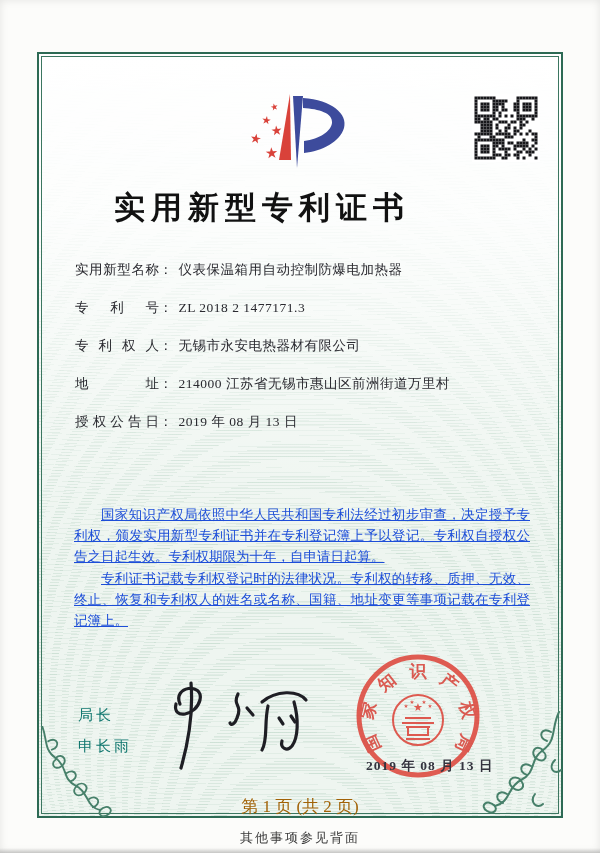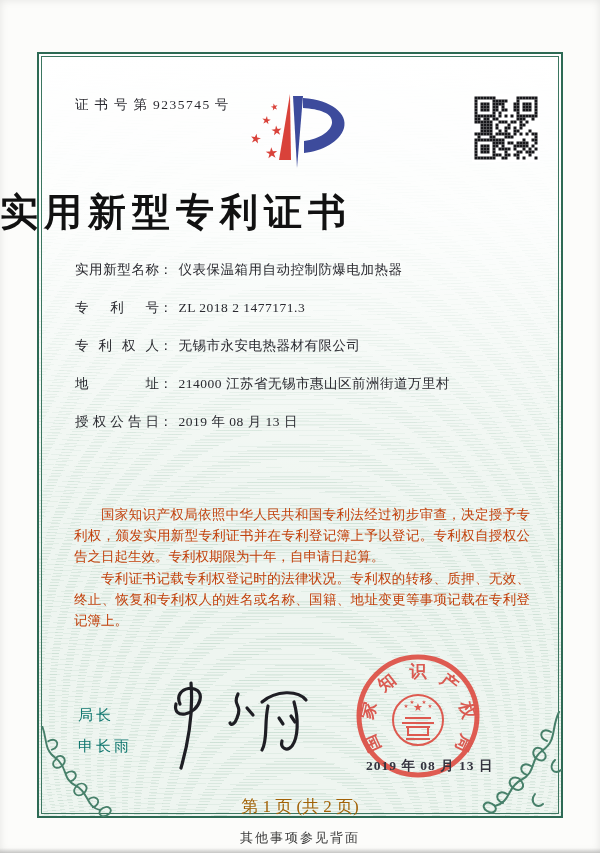--- a/index.html
+++ b/index.html
@@ -20,33 +20,33 @@
       repeating-radial-gradient(ellipse 1300px 420px at 50% 128%, rgba(110,165,135,.16) 0 1.5px, rgba(0,0,0,0) 1.5px 9px),
       repeating-radial-gradient(ellipse 1100px 520px at 45% -40%, rgba(110,165,135,.10) 0 1.5px, rgba(0,0,0,0) 1.5px 11px),
       #eef5f0;
   }
   .frame-inner{position:absolute;left:2px;top:2px;right:2px;bottom:2px;border:1px solid #3b7660;}
   .abs{position:absolute;}
   
   .cert-no{left:75px;top:96px;font-size:13.5px;color:#2b2b31;}
   .cert-no .sp{letter-spacing:6px;}
   .cert-no .num{letter-spacing:1.5px;}
-  .title{left:0;width:524px;top:187px;font-size:38px;
+  .title{left:0;width:524px;top:187px;text-align:center;font-size:31px;
     letter-spacing:6px;font-weight:600;color:#111;}
   
   .fields{left:75px;top:261px;width:456px;font-size:13.5px;color:#2a2a30;}
   .frow{height:38px;position:relative;}
   .flabel{display:inline-block;width:84px;text-align:justify;text-align-last:justify;vertical-align:top;}
   .fcolon{padding-right:6px;}
   .fval{letter-spacing:.5px;}
   .fgroup2{position:absolute;left:231px;top:0;}
   .fgroup2 .flabel{width:72px;}
   
   .paras{left:74px;top:504px;width:456px;font-size:13.5px;line-height:21.2px;
-    text-align:justify;color:#c2410c;}
+    text-align:justify;color:#1d4ed8;text-decoration:underline;}
   .paras p{margin:0;text-indent:2em;}
   
   .officer{left:78px;top:700px;font-size:15px;color:#0f766e;line-height:31px;letter-spacing:3px;}
   .sig{left:146px;top:678px;}
   
   .seal{left:352px;top:650px;opacity:.88;}
   .seal-char{font-size:17px;font-weight:700;fill:#d8453c;text-anchor:middle;
     font-family:"Liberation Serif",serif;}
   .seal-date{left:366px;top:757px;font-size:13.5px;color:#34343f;letter-spacing:1px;z-index:6;font-weight:600;}
   
@@ -81,23 +81,20 @@
       <path d="M82,2 C74,18 80,30 66,40 C52,50 60,62 44,70 C30,77 34,92 18,96"></path>
       <path d="M66,40 C58,33 52,44 60,49 C68,54 72,45 65,41"></path>
       <path d="M44,70 C36,63 28,72 36,78 C44,84 50,75 43,70"></path>
       <path d="M18,96 C10,88 2,96 10,101 C16,105 22,100 17,95"></path>
       <path d="M74,22 C64,16 60,28 70,31"></path>
       <path d="M54,56 C44,50 40,62 50,65"></path>
       <path d="M30,84 C20,78 16,90 26,93"></path>
     </g>
   </svg>
 
-  <div class="abs cert-no z4">
-    <span class="sp">证书号第</span><span class="num">9235745</span><span class="sp" style="padding-left:4px">号</span>
-  </div>
 
   <svg class="abs z4" style="left:246px;top:90px" width="112" height="88" viewBox="0 0 112 88">
     <polygon points="44,4 33,70 45,70" fill="#d9423a"></polygon>
     <polygon points="47,6 57,6 51,78" fill="#3d4b9c"></polygon>
     <path d="M57,8 C86,10 102,24 98,38 C94,52 76,61 58,63 L58,51 C74,49 85,41 86,33 C87,23 73,19 57,18 Z" fill="#3d4b9c"></path>
     <g fill="#d9423a" font-family="'DejaVu Sans',sans-serif" text-anchor="middle">
       <text x="29" y="20" font-size="9" transform="rotate(-12 29 20)">★</text>
       <text x="20" y="34" font-size="11" transform="rotate(8 20 34)">★</text>
       <text x="31" y="45" font-size="13" transform="rotate(-6 31 45)">★</text>
       <text x="9" y="53" font-size="13" transform="rotate(10 9 53)">★</text>

